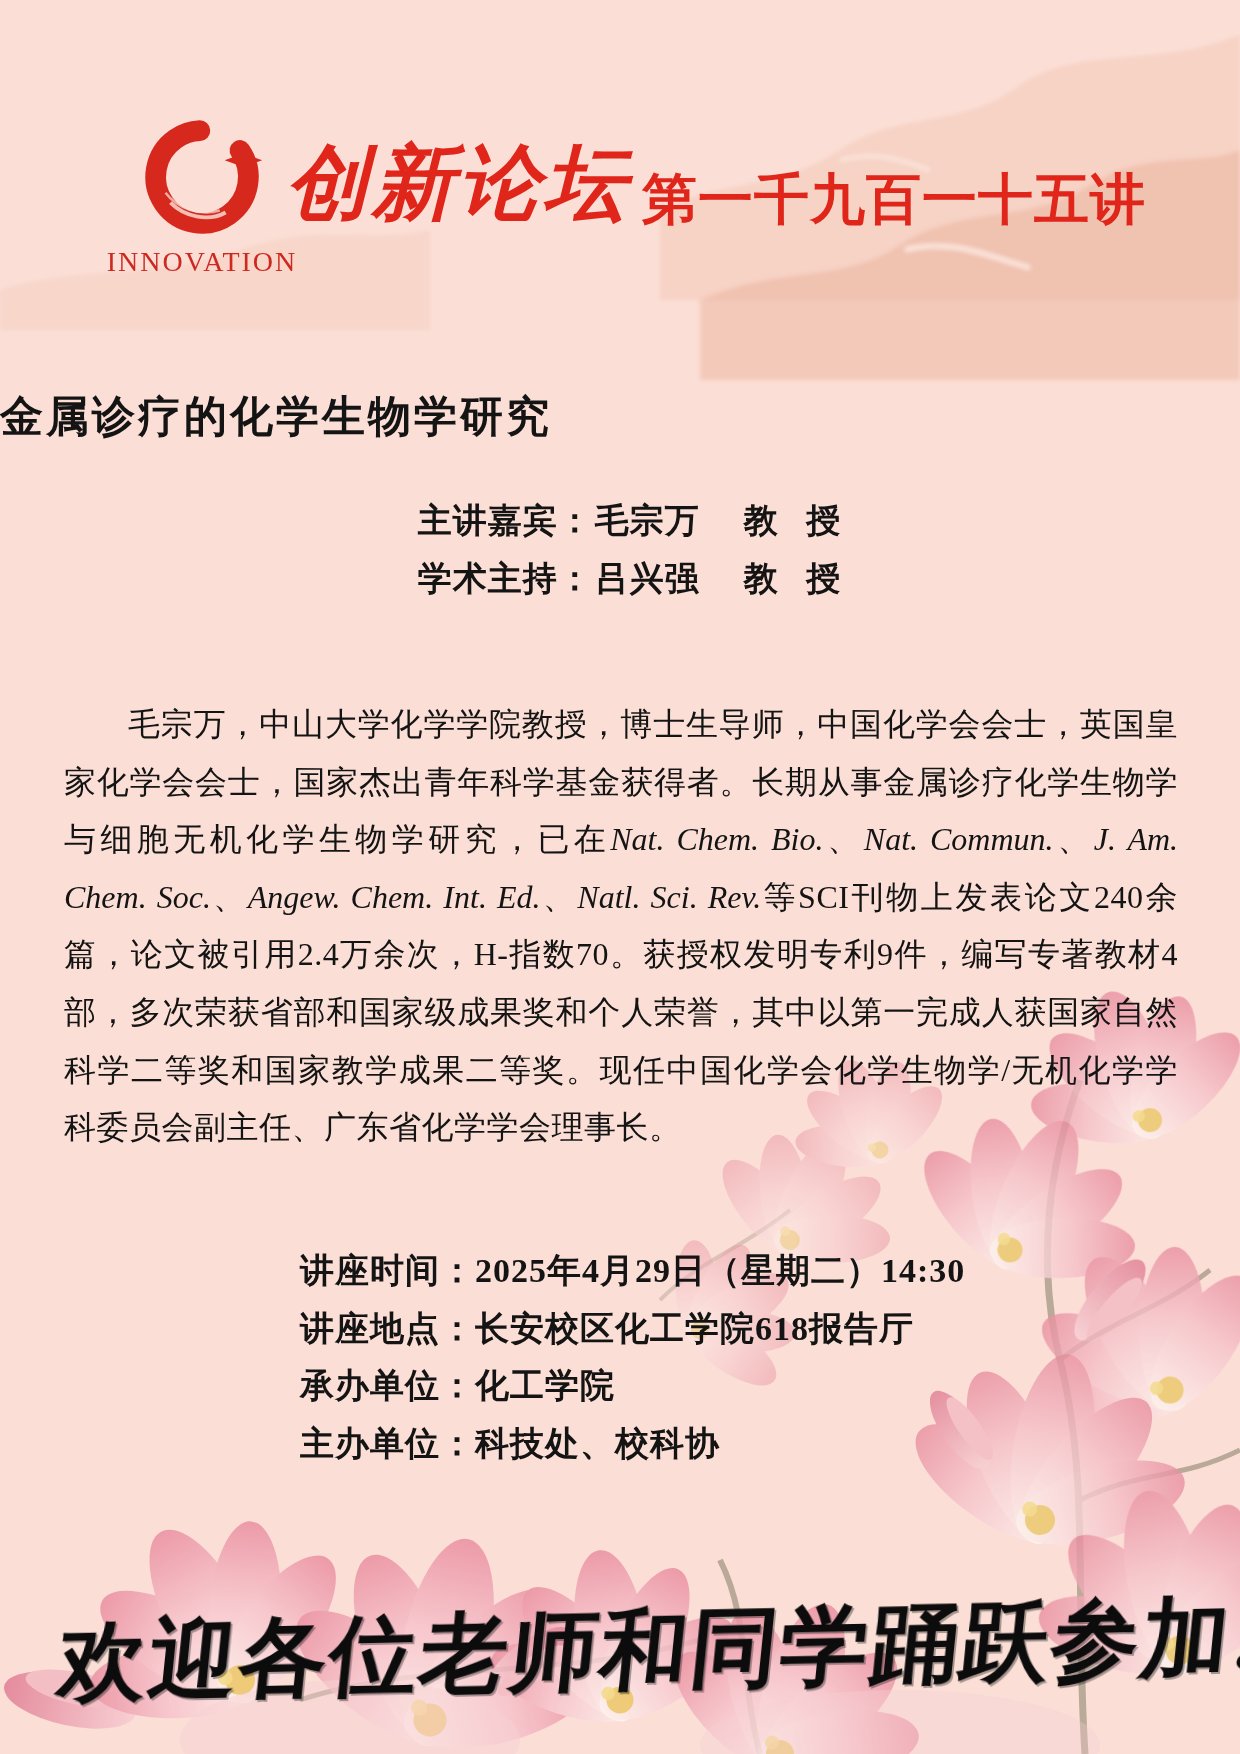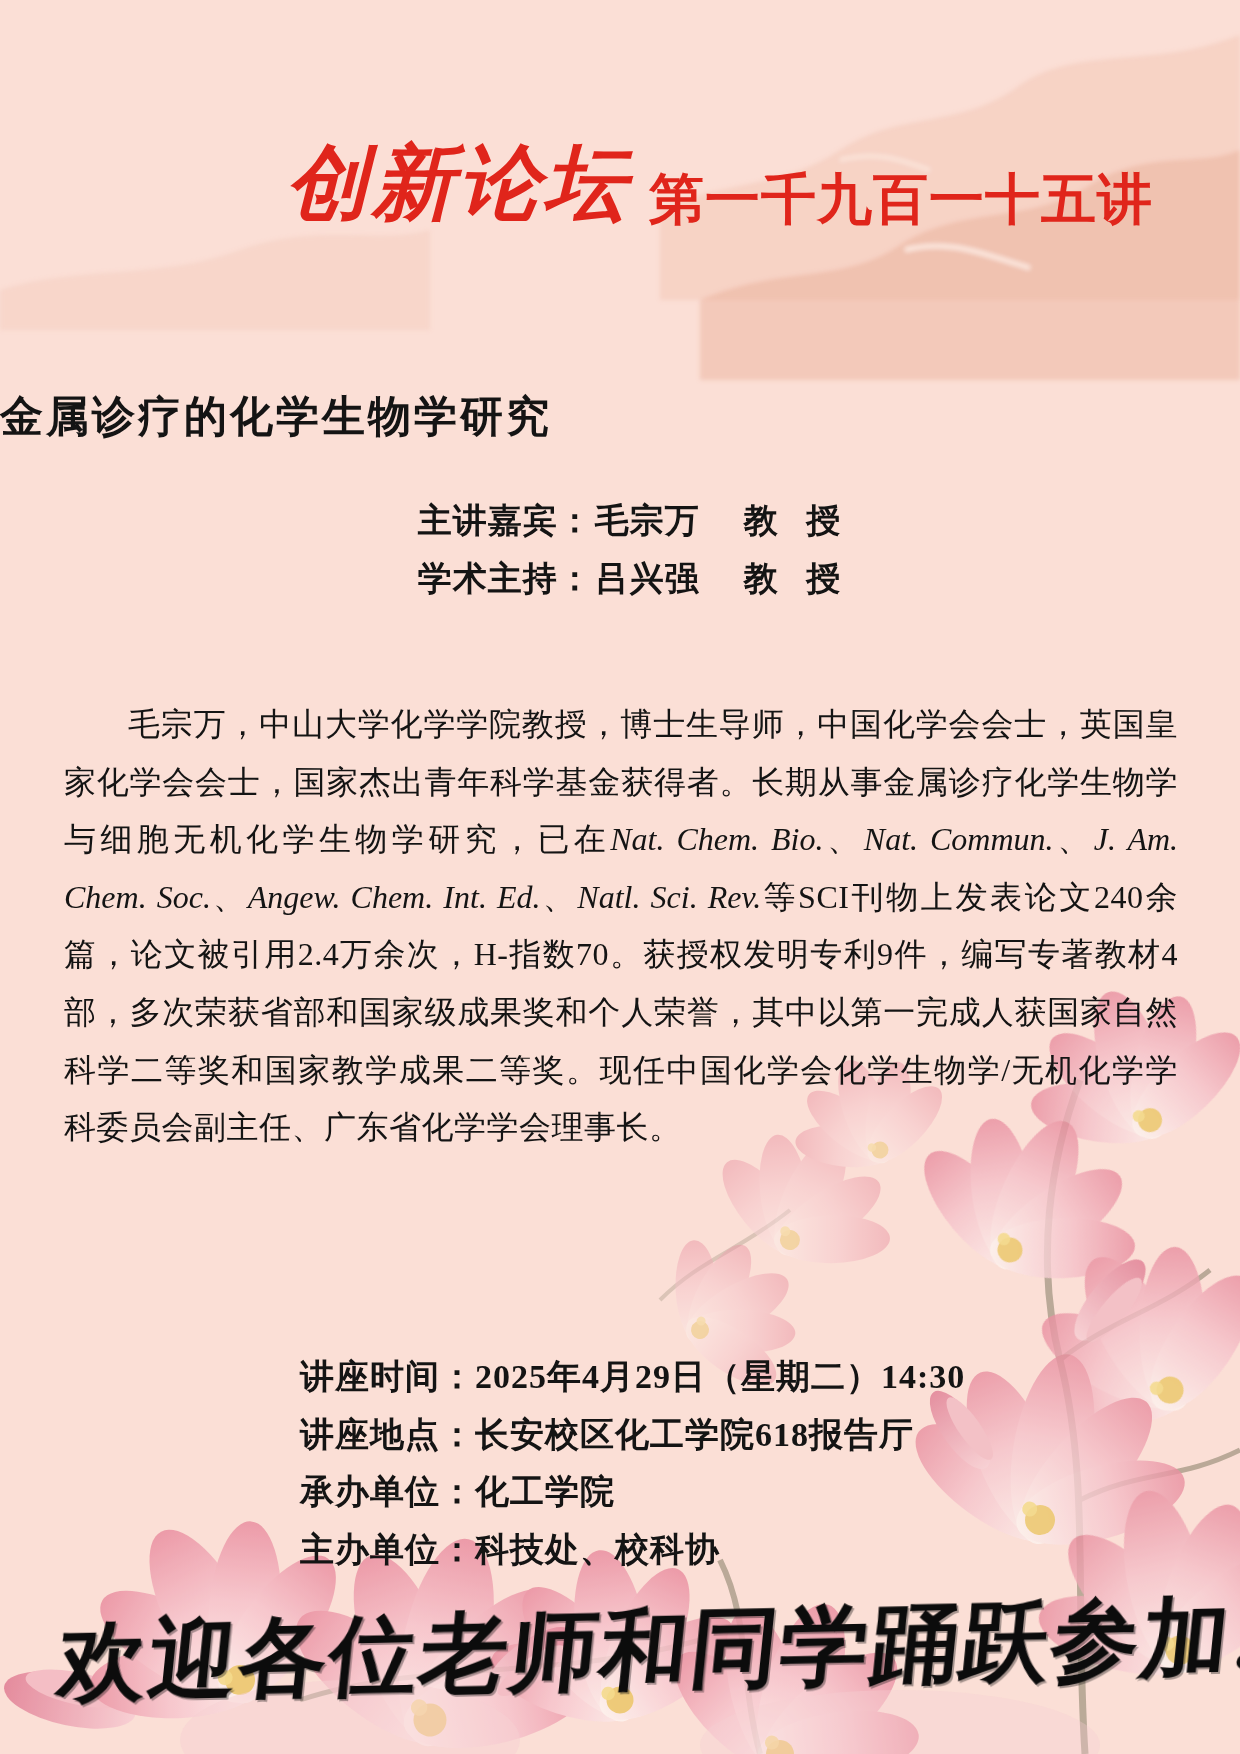--- a/index.html
+++ b/index.html
@@ -36,21 +36,21 @@
   .forum-title{
     position:absolute;left:286px;top:138px;
     font-family:"Liberation Sans","DejaVu Sans",sans-serif;
     font-weight:900;font-size:82px;line-height:1.1;
     color:var(--red);letter-spacing:4px;font-style:italic;
   }
   .lecture-no{
     position:absolute;left:642px;top:170px;
     font-family:"Liberation Serif","DejaVu Serif",serif;
     font-weight:700;font-size:55px;line-height:1.1;
-    color:var(--red);letter-spacing:1px;margin-left:7px;
+    color:var(--red);letter-spacing:1px;
   }
 
   
   .talk-title{
     position:absolute;left:0;right:30px;top:388px;
     text-align:left;
     font-size:43px;font-weight:700;letter-spacing:3px;color:var(--ink);
   }
   .people{
     position:absolute;left:0;right:0;top:492px;text-align:center;
@@ -62,21 +62,21 @@
 
   
   .bio{
     position:absolute;left:64px;top:664px;width:1114px;
     font-size:32px;line-height:57.6px;color:var(--ink);
     text-align:justify;text-indent:2em;letter-spacing:0.5px;
   }
   .bio .it{font-style:italic;letter-spacing:0;}
 
   
-  .details{position:absolute;left:300px;top:1348px;}
+  .details{position:absolute;left:300px;top:1242px;}
   .detail-row{font-size:34px;line-height:57.5px;color:var(--ink);}
   .detail-label{font-weight:600;letter-spacing:1px;}
   .detail-value{font-weight:700;letter-spacing:1px;}
 
   
   .welcome{
     position:absolute;left:60px;right:60px;top:1592px;
     text-align:center;
     font-size:88px;font-weight:900;color:#0c0c0c;
     letter-spacing:2px;
@@ -157,20 +157,32 @@
       <use href="#blossom" transform="translate(240,1680) rotate(-28) scale(1.5)"></use>
       <use href="#blossom" transform="translate(430,1720) rotate(12) scale(1.65)"></use>
       <use href="#blossom" transform="translate(620,1700) rotate(-8) scale(1.35)"></use>
       <use href="#blossom" transform="translate(780,1754) rotate(18) scale(1.4)"></use>
       <use href="#bud" transform="translate(530,1660) rotate(55) scale(1.2)"></use>
       <ellipse cx="350" cy="1740" rx="170" ry="60" fill="#f6cdd2" opacity="0.5"></ellipse>
       <ellipse cx="900" cy="1745" rx="200" ry="55" fill="#f6cdd2" opacity="0.4"></ellipse>
     </g>
   </svg>
 
+  <div class="logo-wrap">
+    <svg class="logo-svg" width="138" height="140" viewBox="0 0 140 142">
+      <g>
+        <circle cx="70" cy="74" r="47" fill="none" stroke="#d7281e" stroke-width="21" stroke-linecap="round" pathLength="300" stroke-dasharray="252 48" transform="rotate(-35 70 74)"></circle>
+        <circle cx="70" cy="74" r="47" fill="none" stroke="#d7281e" stroke-width="9" pathLength="300" stroke-dasharray="70 230" transform="rotate(120 70 74)" opacity="0.9"></circle>
+        <path d="M112,38 L117,52 L131,57 L117,62 L112,76 L107,62 L93,57 L107,52 Z" fill="#d7281e"></path>
+        <path d="M38,100 C52,114 76,120 94,110" stroke="#fbe3da" stroke-width="4" fill="none" opacity="0.8"></path>
+        <path d="M33,90 C45,106 68,114 88,108" stroke="#fbe3da" stroke-width="2.5" fill="none" opacity="0.7"></path>
+      </g>
+    </svg>
+    <div class="logo-word">INNOVATION</div>
+  </div>
 
   <div class="forum-title">创新论坛</div>
   <div class="lecture-no">第一千九百一十五讲</div>
 
   <div class="talk-title">金属诊疗的化学生物学研究</div>
 
   <div class="people">
     <div class="people-inner">
       <div class="person-row">
         <span>主讲嘉宾：</span><span class="person-name">毛宗万</span><span class="person-title">教 授</span>

